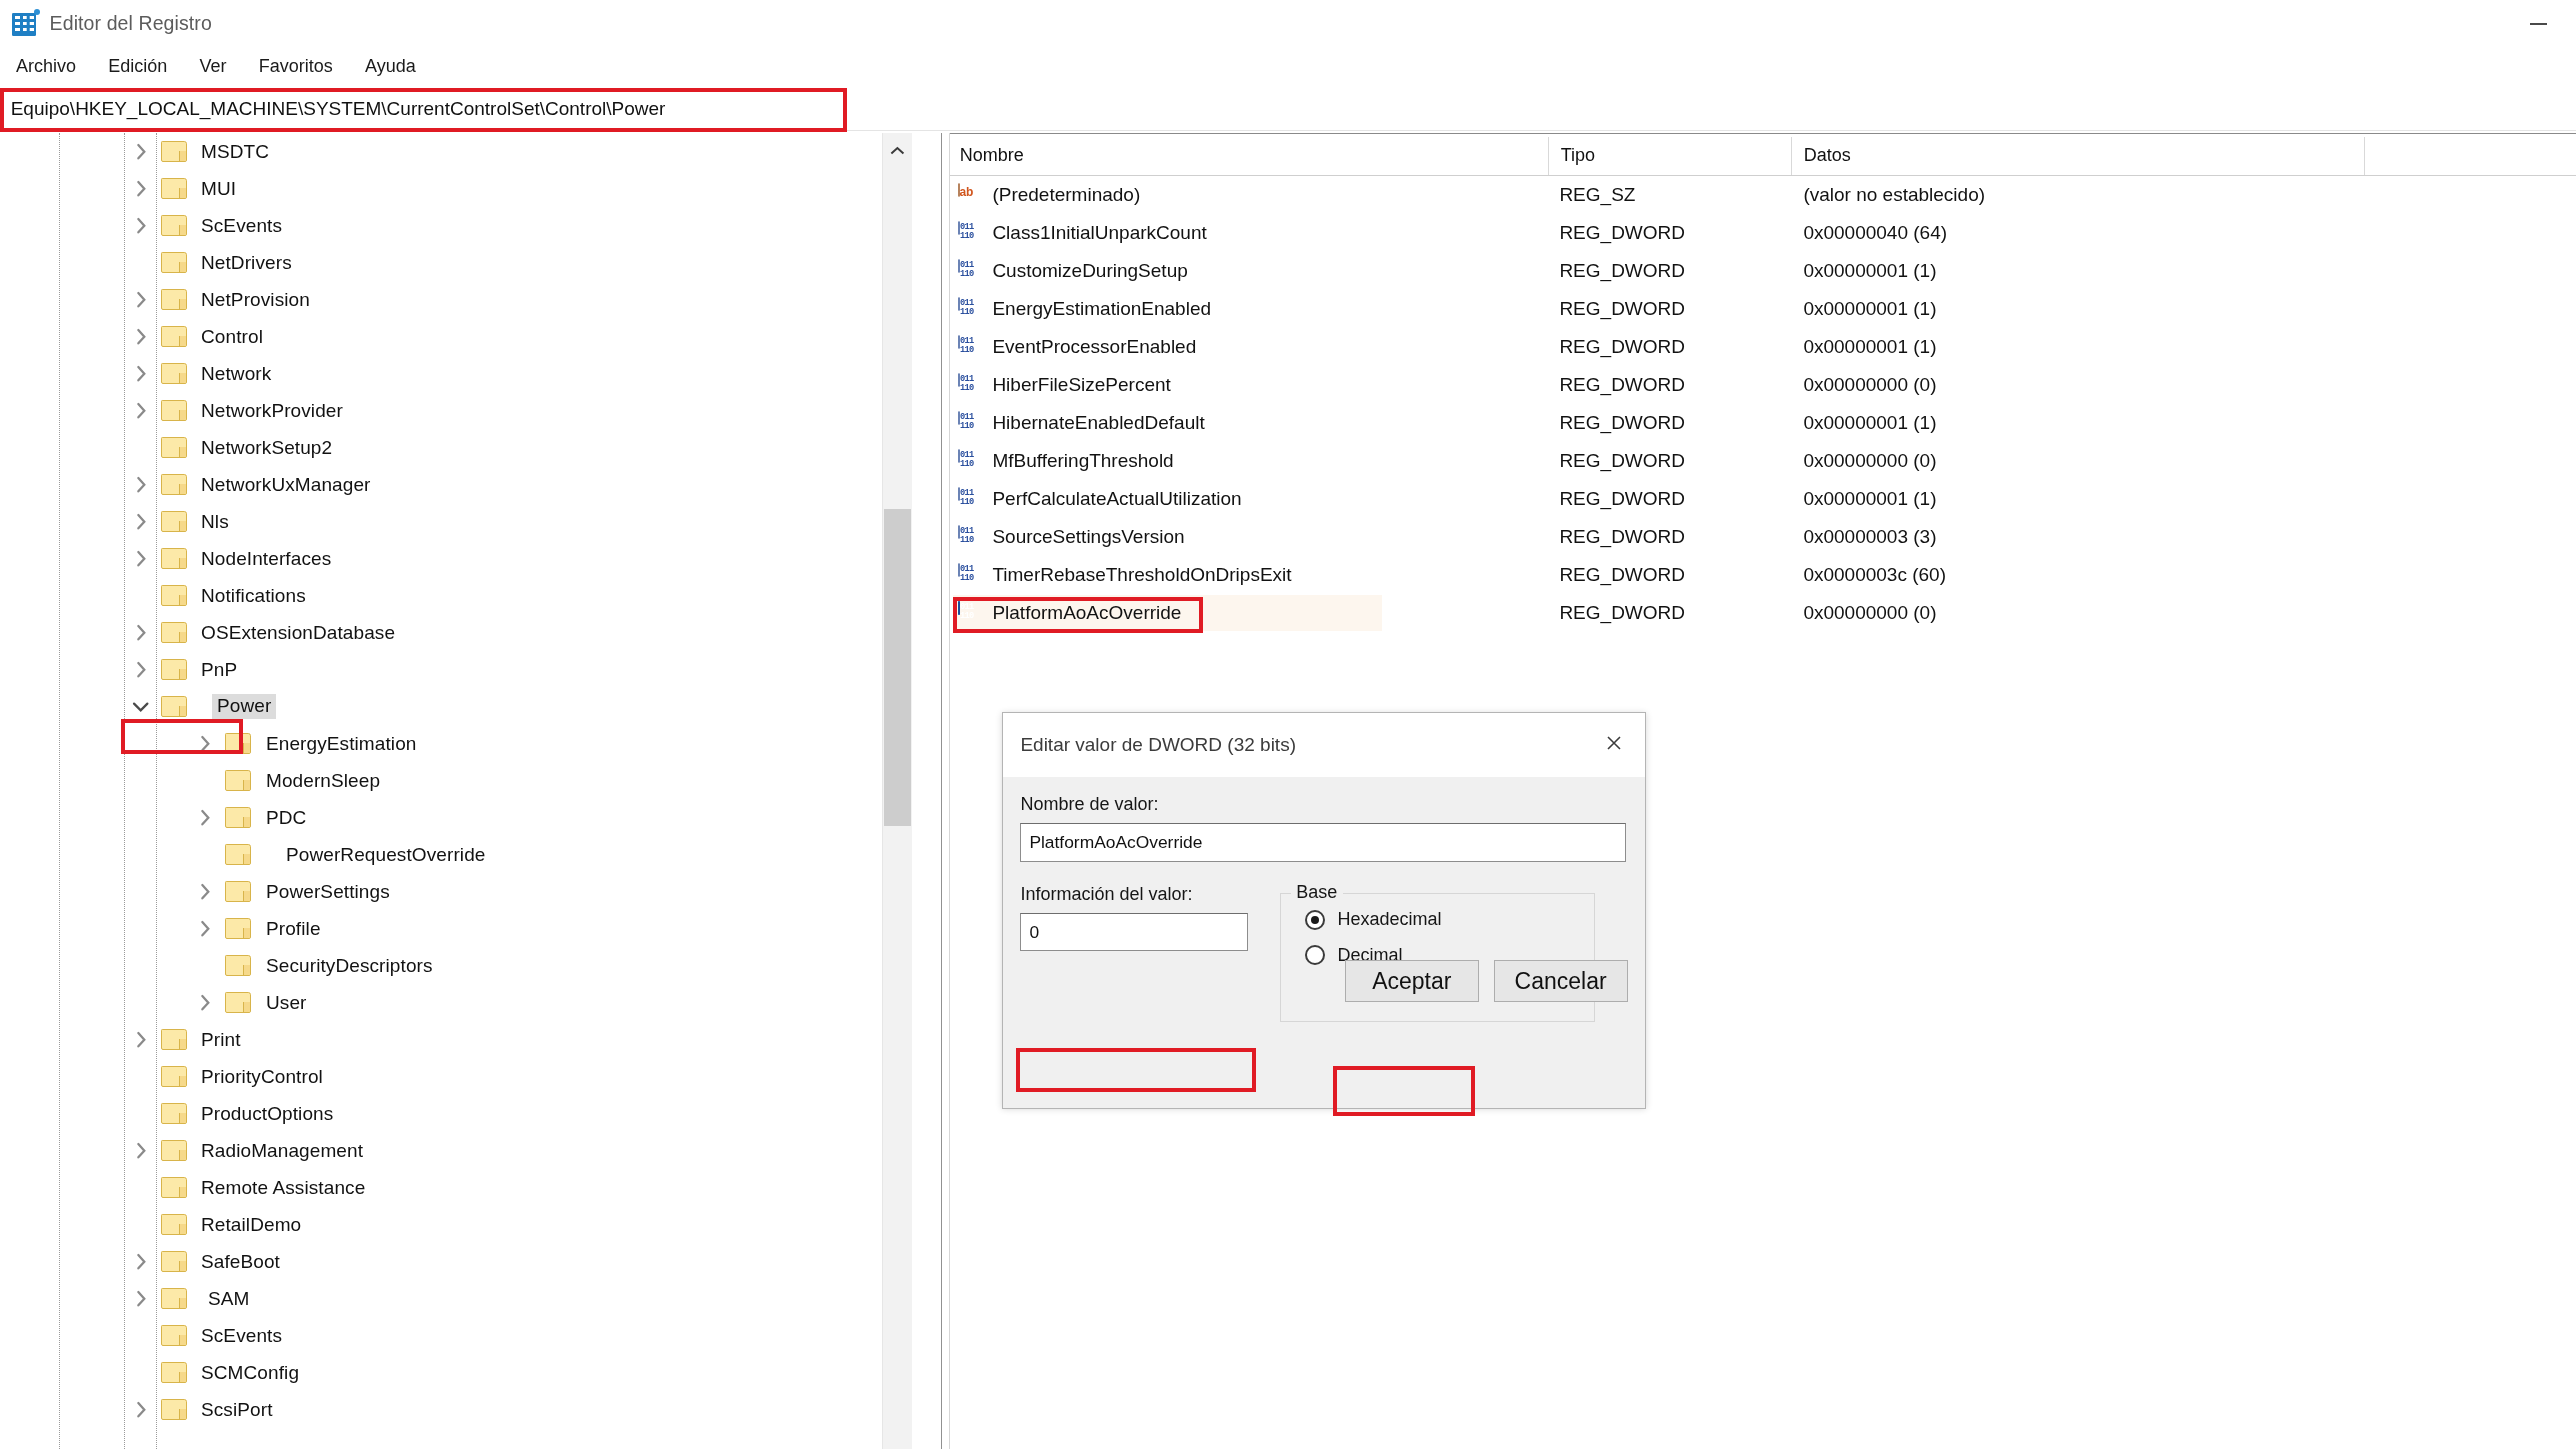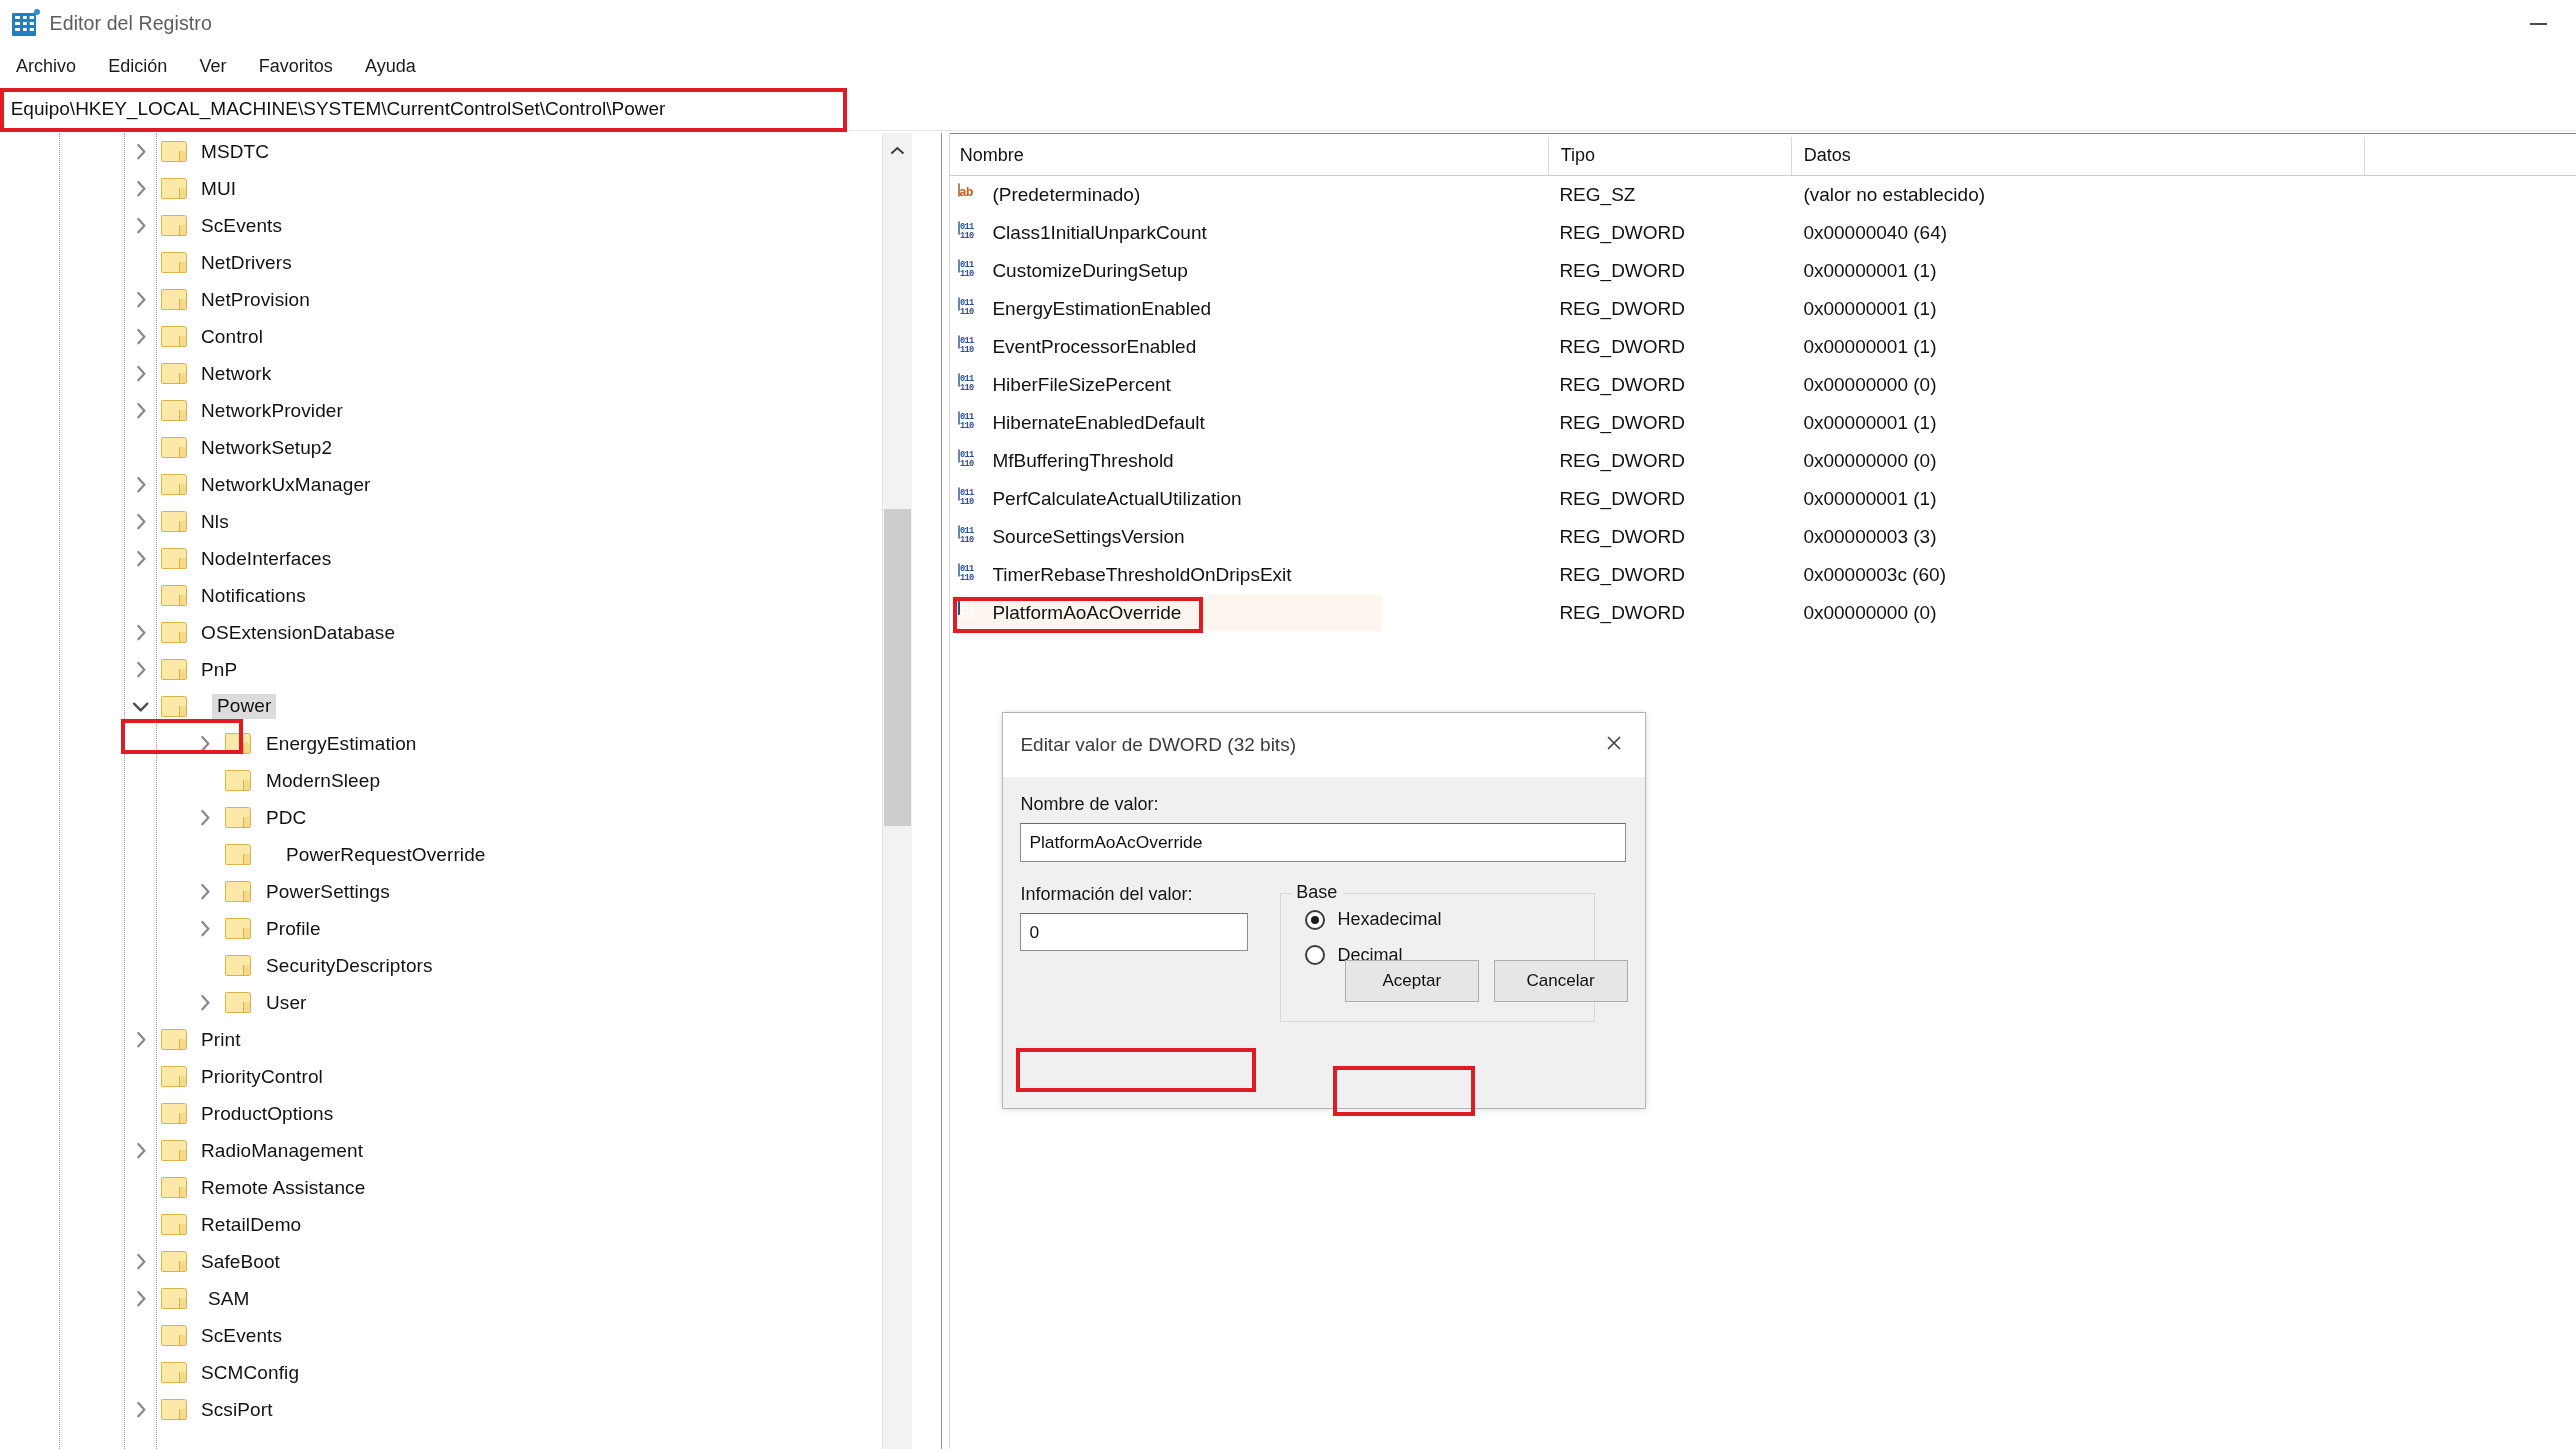--- a/index.html
+++ b/index.html
@@ -486,21 +486,21 @@
     gap: 14.8px;
   }
   .dlg-btn {
     width: 134px;
     height: 42px;
     background: #e6e6e6;
     border: 1.3px solid #adadad;
     display: flex;
     align-items: center;
     justify-content: center;
-    font-size: 17px;
+    font-size: 23px;
     color: #111111;
   }
   .dlg-highlight {
     position: absolute;
     border: 4px solid #e01b24;
     pointer-events: none;
   }
 </style>
 </head>
 <body>

